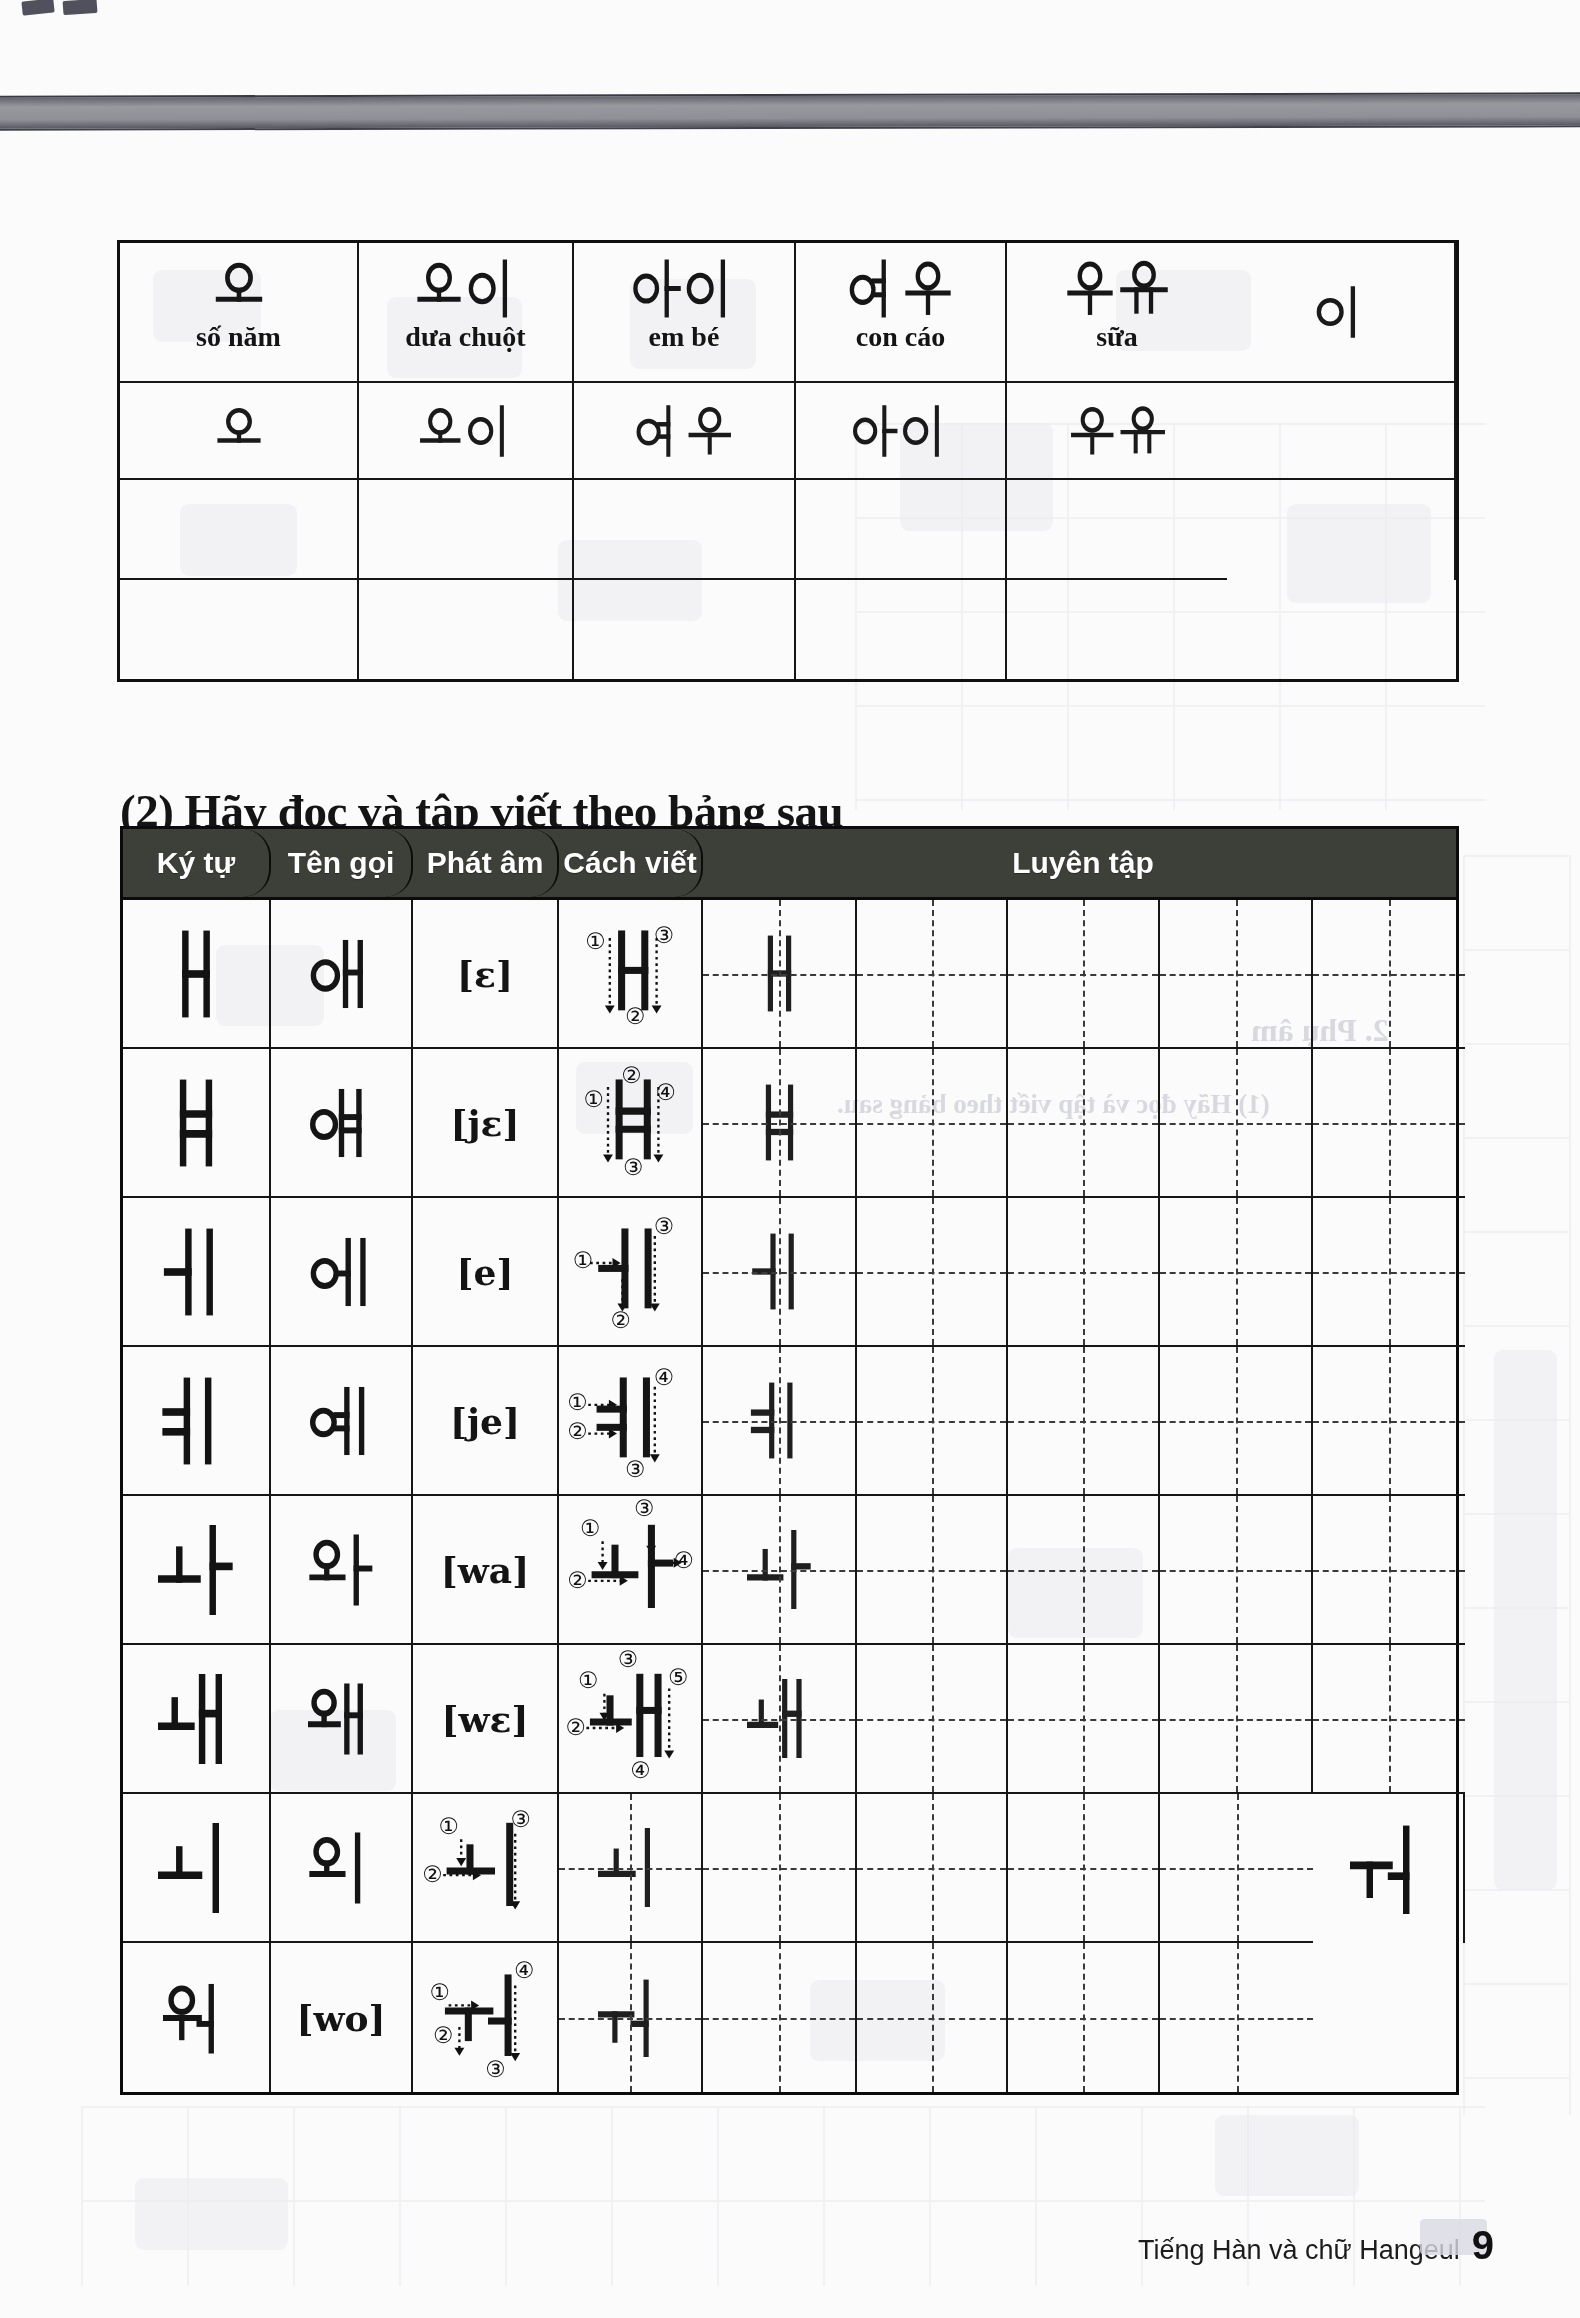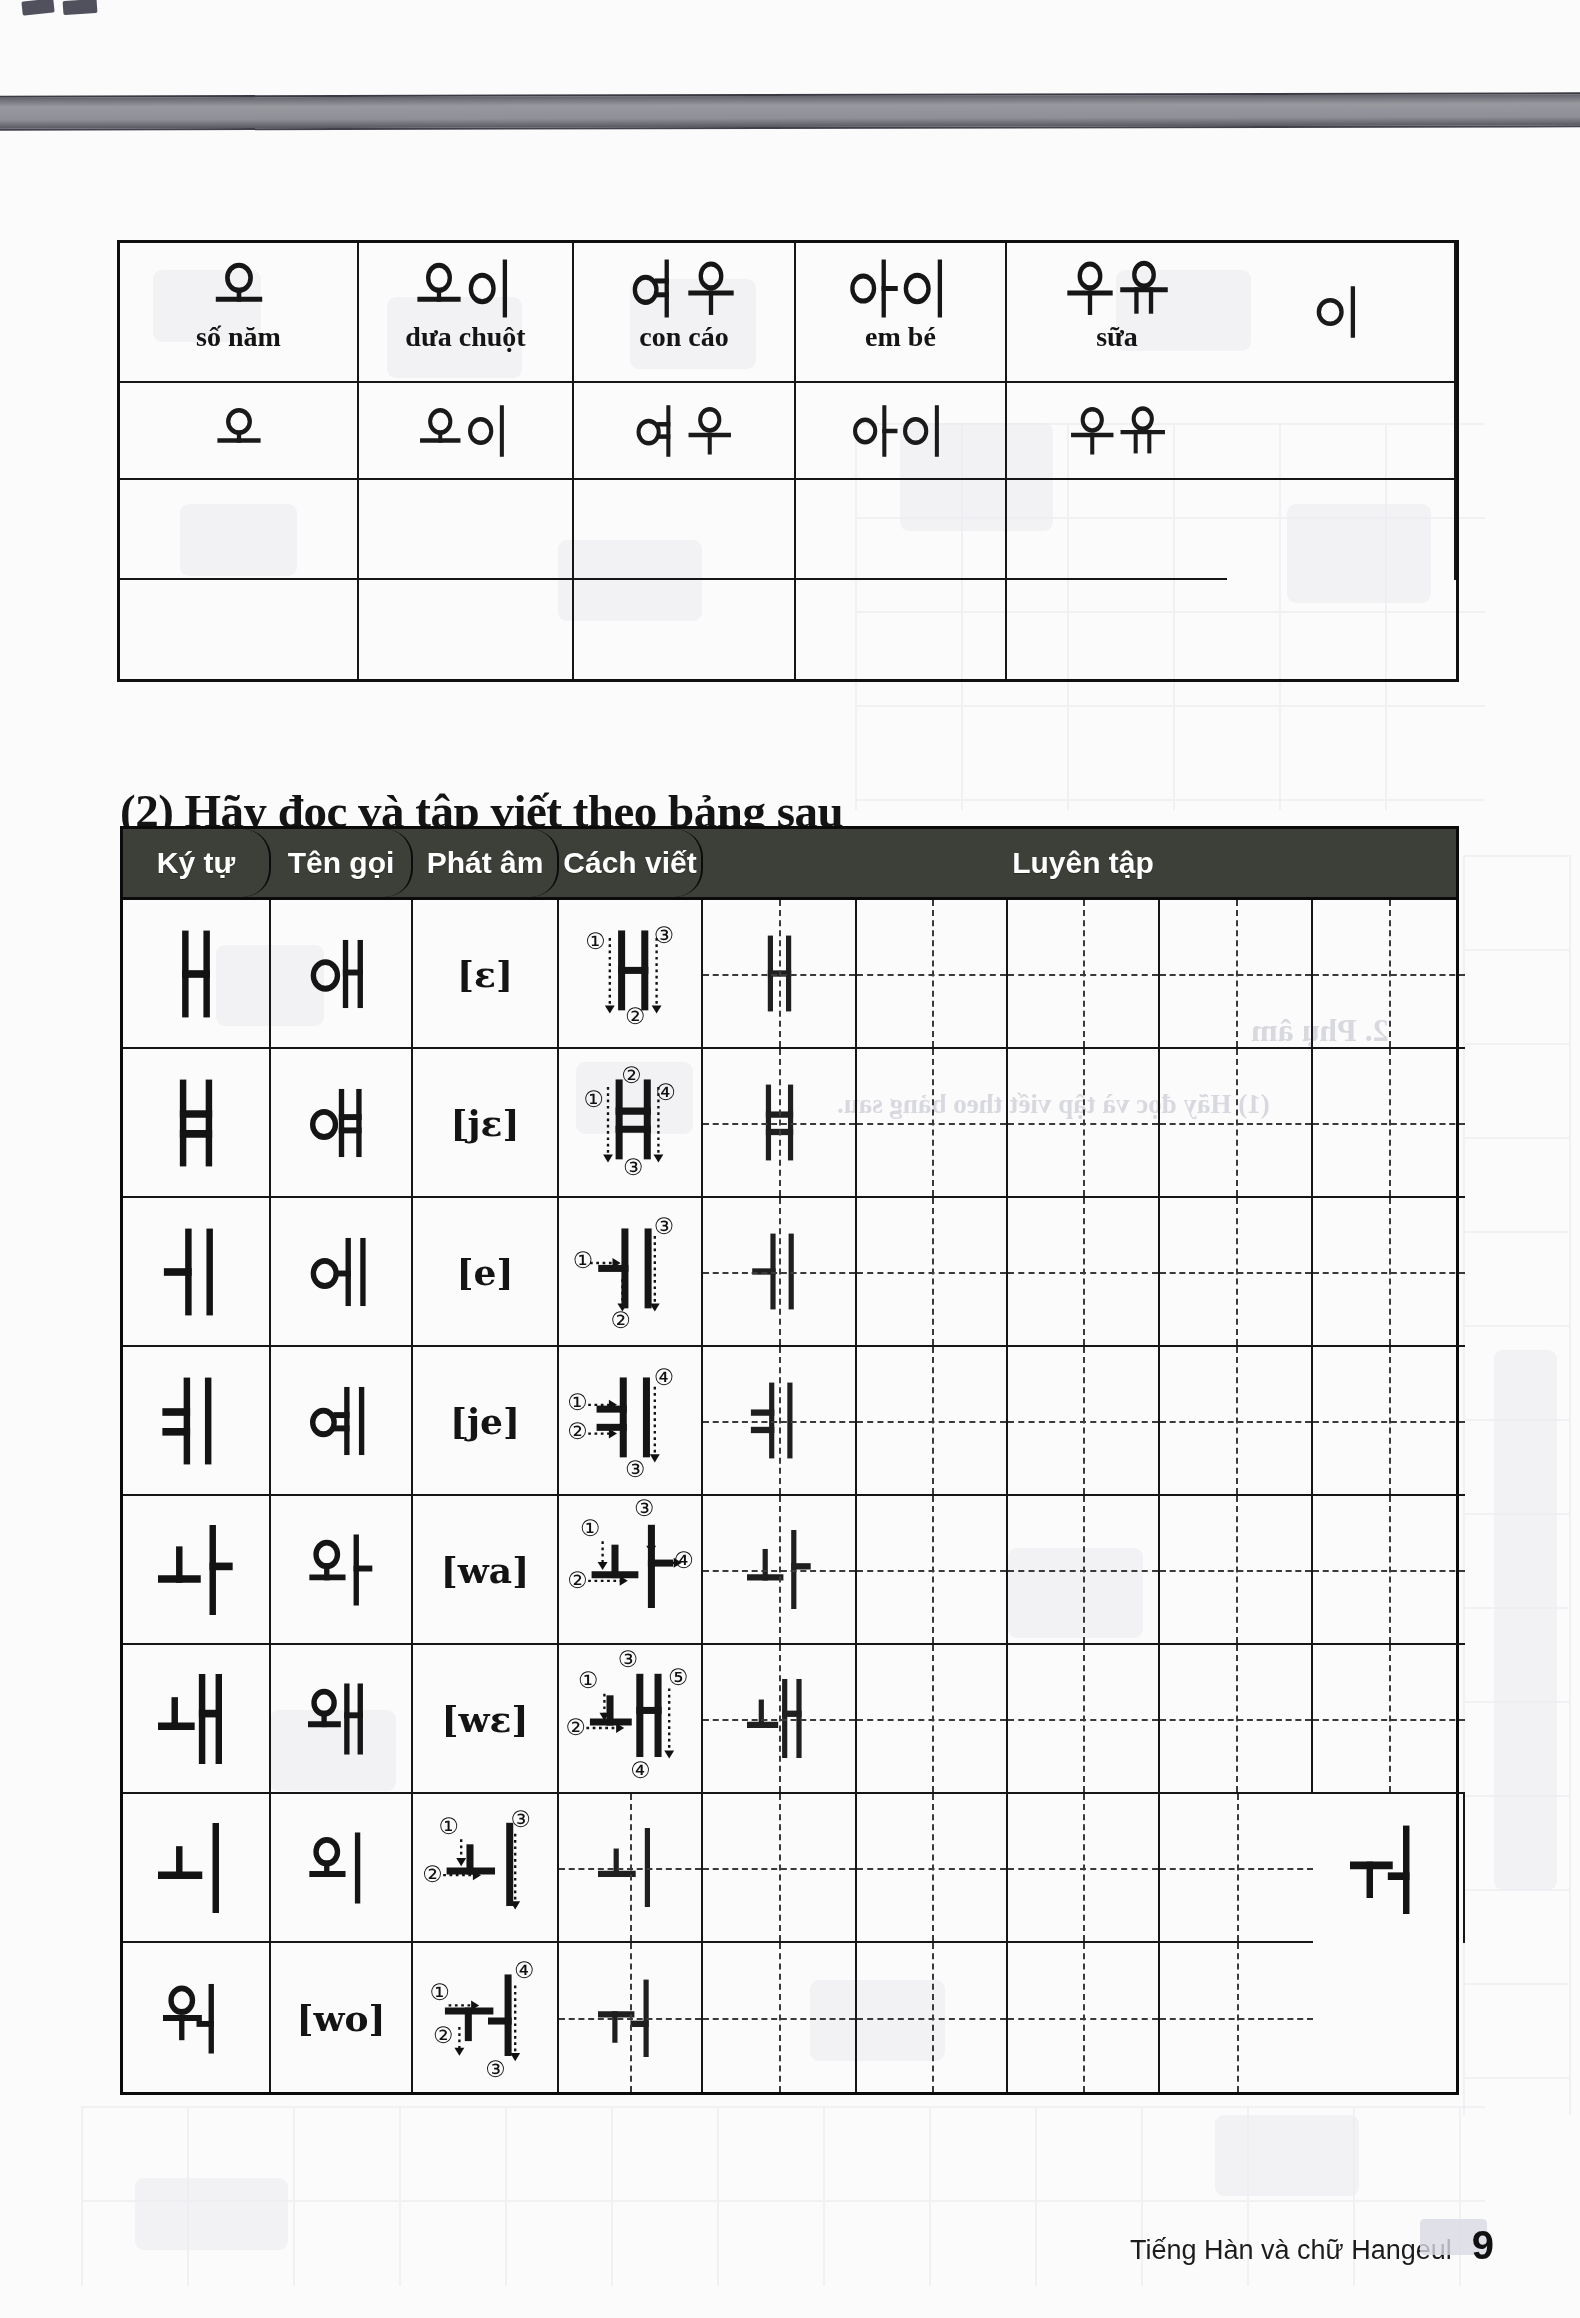--- a/index.html
+++ b/index.html
@@ -41,21 +41,21 @@
   .wh:last-child{border-right:none;}
   .wbody{display:grid;grid-template-columns:148px 142px 146px 144px 154px 151px 152px 153px 152px;
          grid-auto-rows:149px;border:3.6px solid #0b0b0b;border-top:none;}
   .wc{position:relative;display:flex;align-items:center;justify-content:center;
       border-right:2.7px solid #161616;border-bottom:2.7px solid #161616;}
   .dashV{position:absolute;left:50%;top:0;bottom:0;border-left:2.3px dashed #3a3a3a;}
   .dashH{position:absolute;top:50%;left:0;right:0;border-top:2.3px dashed #3a3a3a;}
   .pron{font-family:"DejaVu Serif",serif;font-weight:bold;font-size:36px;}
   
   .footer{position:absolute;left:1035px;top:2223px;width:459px;display:flex;align-items:baseline;
-          justify-content:flex-end;gap:20px;font-family:"Liberation Sans",sans-serif;}
+          justify-content:flex-end;gap:12px;font-family:"Liberation Sans",sans-serif;}
   .footer .title{font-size:27px;color:#1c1c1c;}
   .footer .num-wrap{position:relative;}
   .footer .blob{position:absolute;left:-52px;top:-3.6px;width:67px;height:36px;background:#d9d9e2;
                 border-radius:4.5px;opacity:.8;}
   .footer .num{position:relative;font-size:40px;font-weight:bold;color:#111;}
 </style>
 </head>
 <body>
 
 <div class="page">
@@ -113,46 +113,46 @@
             <g transform="translate(100,0)">
               <circle cx="30" cy="50" r="21" fill="none" stroke="#161616" stroke-width="8"></circle>
               <line x1="72" y1="8" x2="72" y2="92" stroke="#161616" stroke-width="8" stroke-linecap="square"></line>
             </g>
           </svg>
           <div class="meaning">dưa chuột</div>
         </div>
         <div class="vc">
           <svg viewBox="0 0 200 100" width="108" height="63" preserveAspectRatio="none" style="margin-top: 14.4px;">
             <g transform="translate(0,0)">
+              <circle cx="30" cy="50" r="20" fill="none" stroke="#161616" stroke-width="8"></circle>
+              <line x1="68" y1="8" x2="68" y2="92" stroke="#161616" stroke-width="8" stroke-linecap="square"></line>
+              <line x1="68" y1="50" x2="90" y2="50" stroke="#161616" stroke-width="8" stroke-linecap="square"></line>
+            </g>
+            <g transform="translate(100,0)">
+              <circle cx="30" cy="50" r="21" fill="none" stroke="#161616" stroke-width="8"></circle>
+              <line x1="72" y1="8" x2="72" y2="92" stroke="#161616" stroke-width="8" stroke-linecap="square"></line>
+            </g>
+          </svg>
+          <div class="meaning">em bé</div>
+        </div>
+        <div class="vc">
+          <svg viewBox="0 0 200 100" width="108" height="63" preserveAspectRatio="none" style="margin-top: 14.4px;">
+            <g transform="translate(0,0)">
               <circle cx="29" cy="52" r="20" fill="none" stroke="#161616" stroke-width="8"></circle>
               <line x1="50" y1="38" x2="68" y2="38" stroke="#161616" stroke-width="8" stroke-linecap="square"></line>
               <line x1="50" y1="60" x2="68" y2="60" stroke="#161616" stroke-width="8" stroke-linecap="square"></line>
               <line x1="68" y1="8" x2="68" y2="92" stroke="#161616" stroke-width="8" stroke-linecap="square"></line>
             </g>
             <g transform="translate(100,0)">
               <circle cx="50" cy="30" r="19" fill="none" stroke="#161616" stroke-width="8"></circle>
               <line x1="12" y1="57" x2="88" y2="57" stroke="#161616" stroke-width="8" stroke-linecap="square"></line>
               <line x1="50" y1="57" x2="50" y2="88" stroke="#161616" stroke-width="8" stroke-linecap="square"></line>
             </g>
           </svg>
           <div class="meaning">con cáo</div>
-        </div>
-        <div class="vc">
-          <svg viewBox="0 0 200 100" width="108" height="63" preserveAspectRatio="none" style="margin-top: 14.4px;">
-            <g transform="translate(0,0)">
-              <circle cx="30" cy="50" r="20" fill="none" stroke="#161616" stroke-width="8"></circle>
-              <line x1="68" y1="8" x2="68" y2="92" stroke="#161616" stroke-width="8" stroke-linecap="square"></line>
-              <line x1="68" y1="50" x2="90" y2="50" stroke="#161616" stroke-width="8" stroke-linecap="square"></line>
-            </g>
-            <g transform="translate(100,0)">
-              <circle cx="30" cy="50" r="21" fill="none" stroke="#161616" stroke-width="8"></circle>
-              <line x1="72" y1="8" x2="72" y2="92" stroke="#161616" stroke-width="8" stroke-linecap="square"></line>
-            </g>
-          </svg>
-          <div class="meaning">em bé</div>
         </div>
         <div class="vc noR">
           <svg viewBox="0 0 200 100" width="108" height="63" preserveAspectRatio="none" style="margin-top: 14.4px;">
             <g transform="translate(0,0)">
               <circle cx="50" cy="30" r="19" fill="none" stroke="#161616" stroke-width="8"></circle>
               <line x1="12" y1="57" x2="88" y2="57" stroke="#161616" stroke-width="8" stroke-linecap="square"></line>
               <line x1="50" y1="57" x2="50" y2="88" stroke="#161616" stroke-width="8" stroke-linecap="square"></line>
             </g>
             <g transform="translate(100,0)">
               <circle cx="50" cy="28" r="18" fill="none" stroke="#161616" stroke-width="8"></circle>

